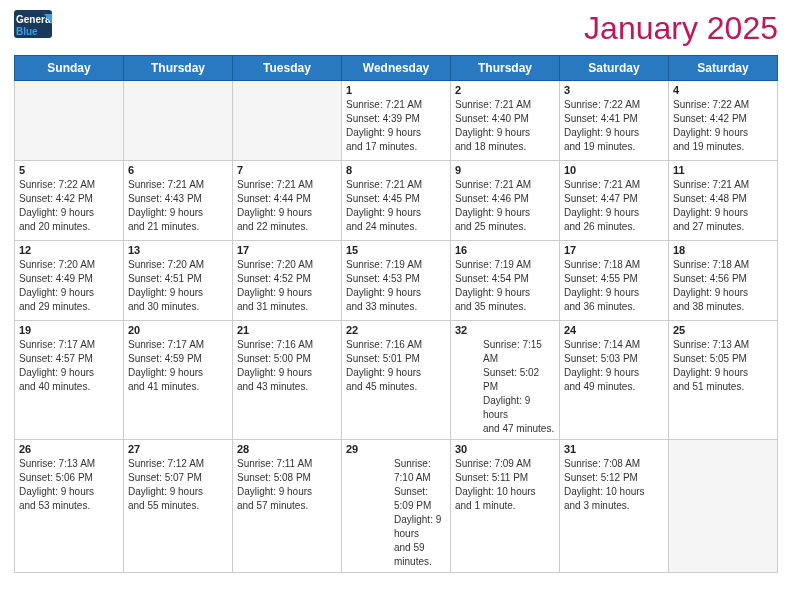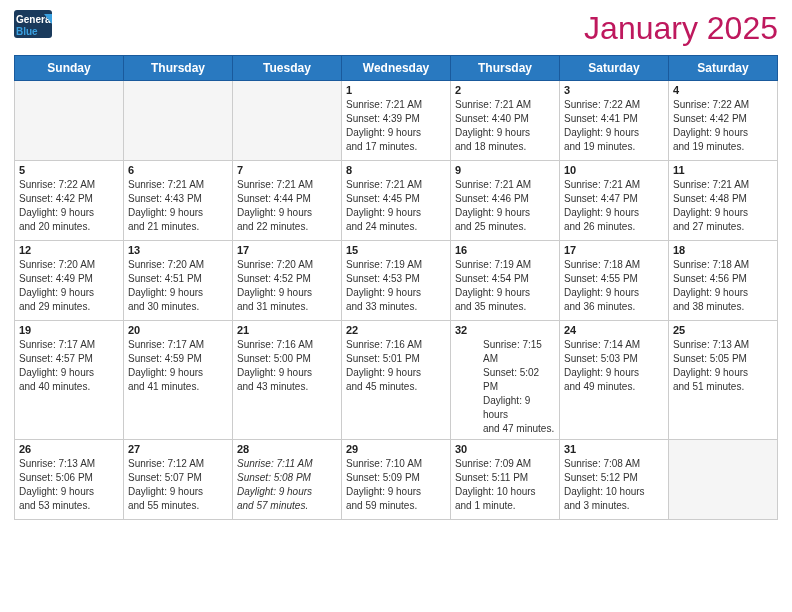--- a/index.html
+++ b/index.html
@@ -306,28 +306,28 @@
           </td>
           <td>
             <span class="day-num">27</span>
             <div class="day-info" style="white-space: pre-line;">Sunrise: 7:12 AM
 Sunset: 5:07 PM
 Daylight: 9 hours
 and 55 minutes.</div>
           </td>
           <td>
             <span class="day-num">28</span>
-            <div class="day-info" style="white-space: pre-line; font-style: italic;">Sunrise: 7:11 AM
+            <div class="day-info" style="white-space: pre-line;">Sunrise: 7:11 AM
 Sunset: 5:08 PM
 Daylight: 9 hours
 and 57 minutes.</div>
           </td>
           <td>
             <span class="day-num">29</span>
-            <div class="day-info" style="white-space: pre-line;">Sunrise: 7:10 AM
+            <div class="day-info" style="white-space: pre-line; margin-left: 48px;">Sunrise: 7:10 AM
 Sunset: 5:09 PM
 Daylight: 9 hours
 and 59 minutes.</div>
           </td>
           <td>
             <span class="day-num">30</span>
             <div class="day-info" style="white-space: pre-line;">Sunrise: 7:09 AM
 Sunset: 5:11 PM
 Daylight: 10 hours
 and 1 minute.</div>

